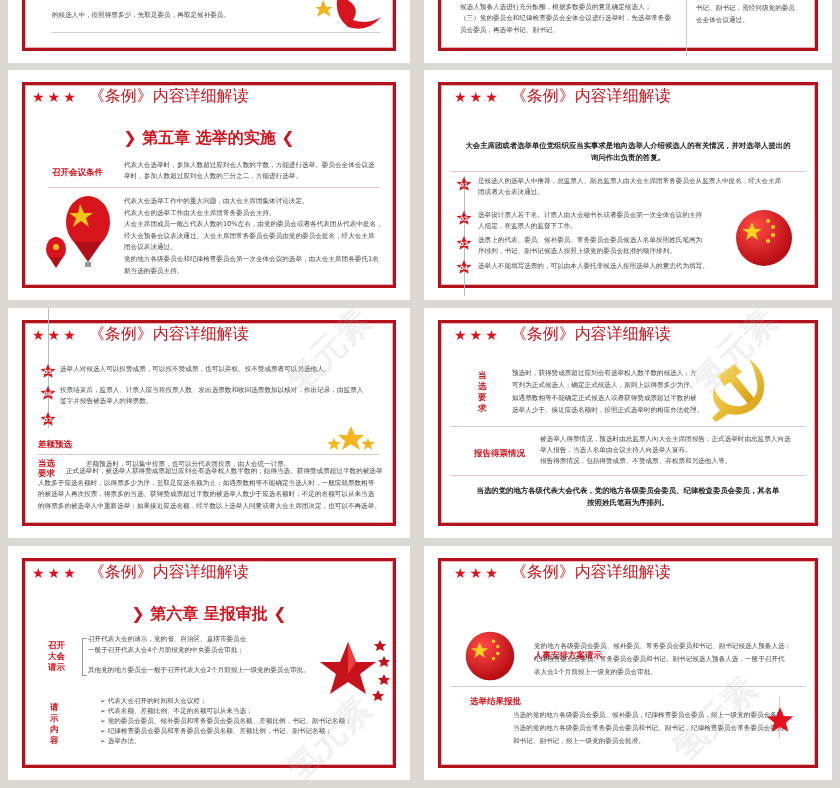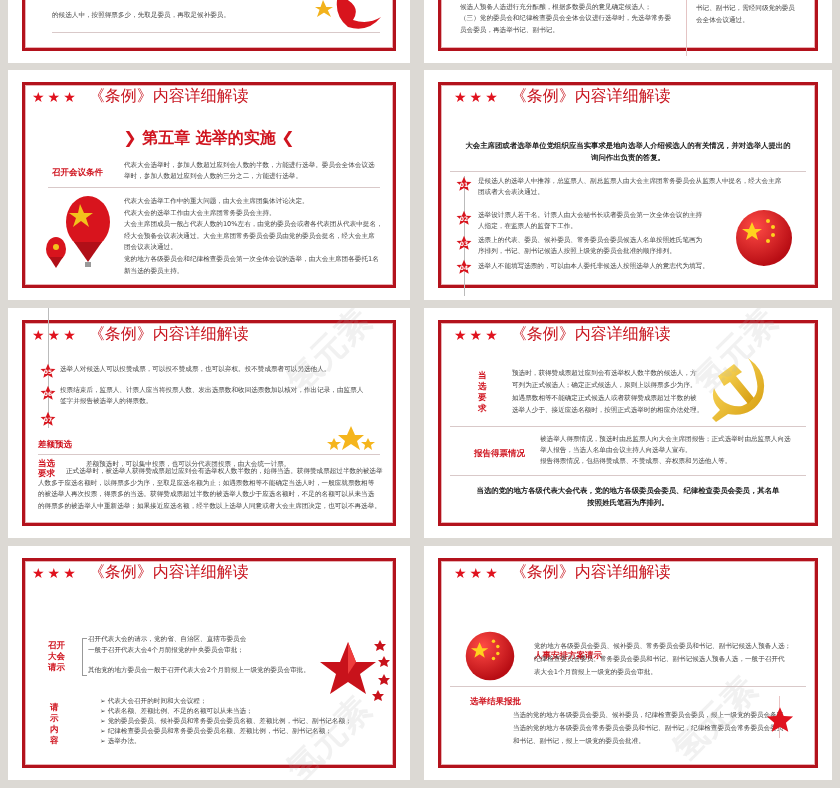--- a/index.html
+++ b/index.html
@@ -258,20 +258,25 @@
 </div>
 
 <div class="slide" style="left:8px;top:546px;width:402px;height:234px;">
   <div class="frame"></div>
   <div class="hdr">
     <span class="star">★</span>
     <span class="star">★</span>
     <span class="star">★</span>
     <span class="t">《条例》内容详细解读</span>
   </div>
+  <div class="chapter" style="top:58px;">
+    <span>❯</span>
+    <span>第六章 呈报审批</span>
+    <span>❮</span>
+  </div>
   <div class="lbl" style="left:40px;top:94px;line-height:11px;">
     <div>召开</div>
     <div>大会</div>
     <div>请示</div>
   </div>
   <div style="position:absolute;left:74px;top:92px;width:4px;height:36px;border:1px solid #999;border-right:none;"></div>
   <div class="txt" style="left:80px;top:88px;line-height:10.5px;">
     <div>召开代表大会的请示，党的省、自治区、直辖市委员会</div>
     <div>一般于召开代表大会4个月前报党的中央委员会审批；</div>
     <div style="margin-top:10px;">其他党的地方委员会一般于召开代表大会2个月前报上一级党的委员会审批。</div>

